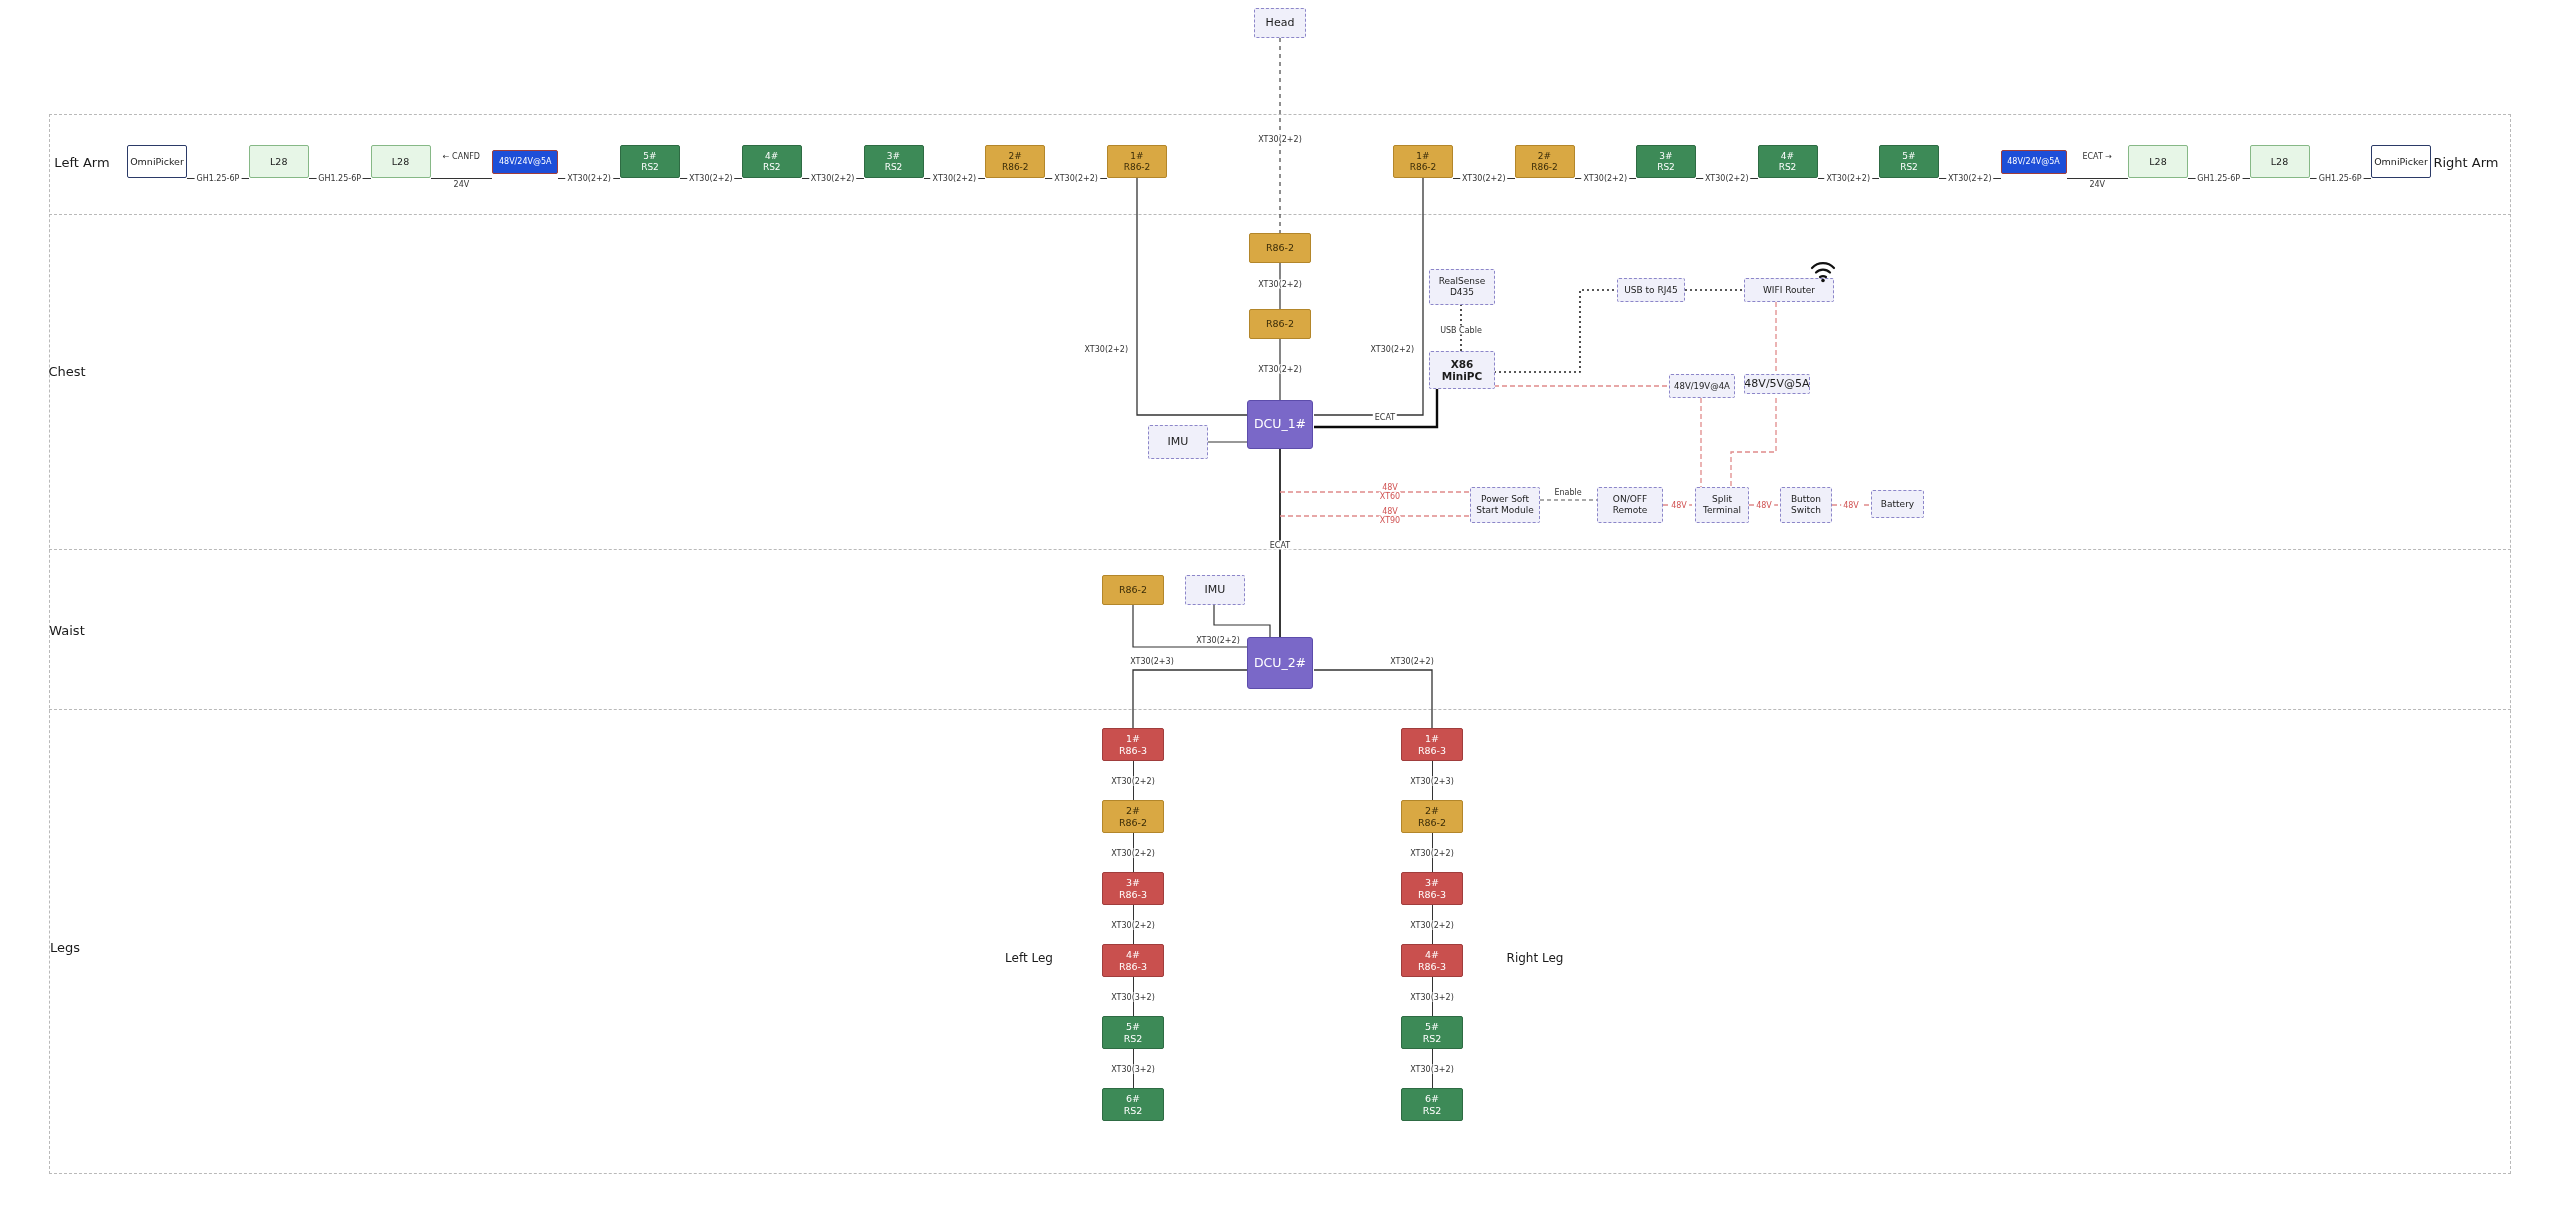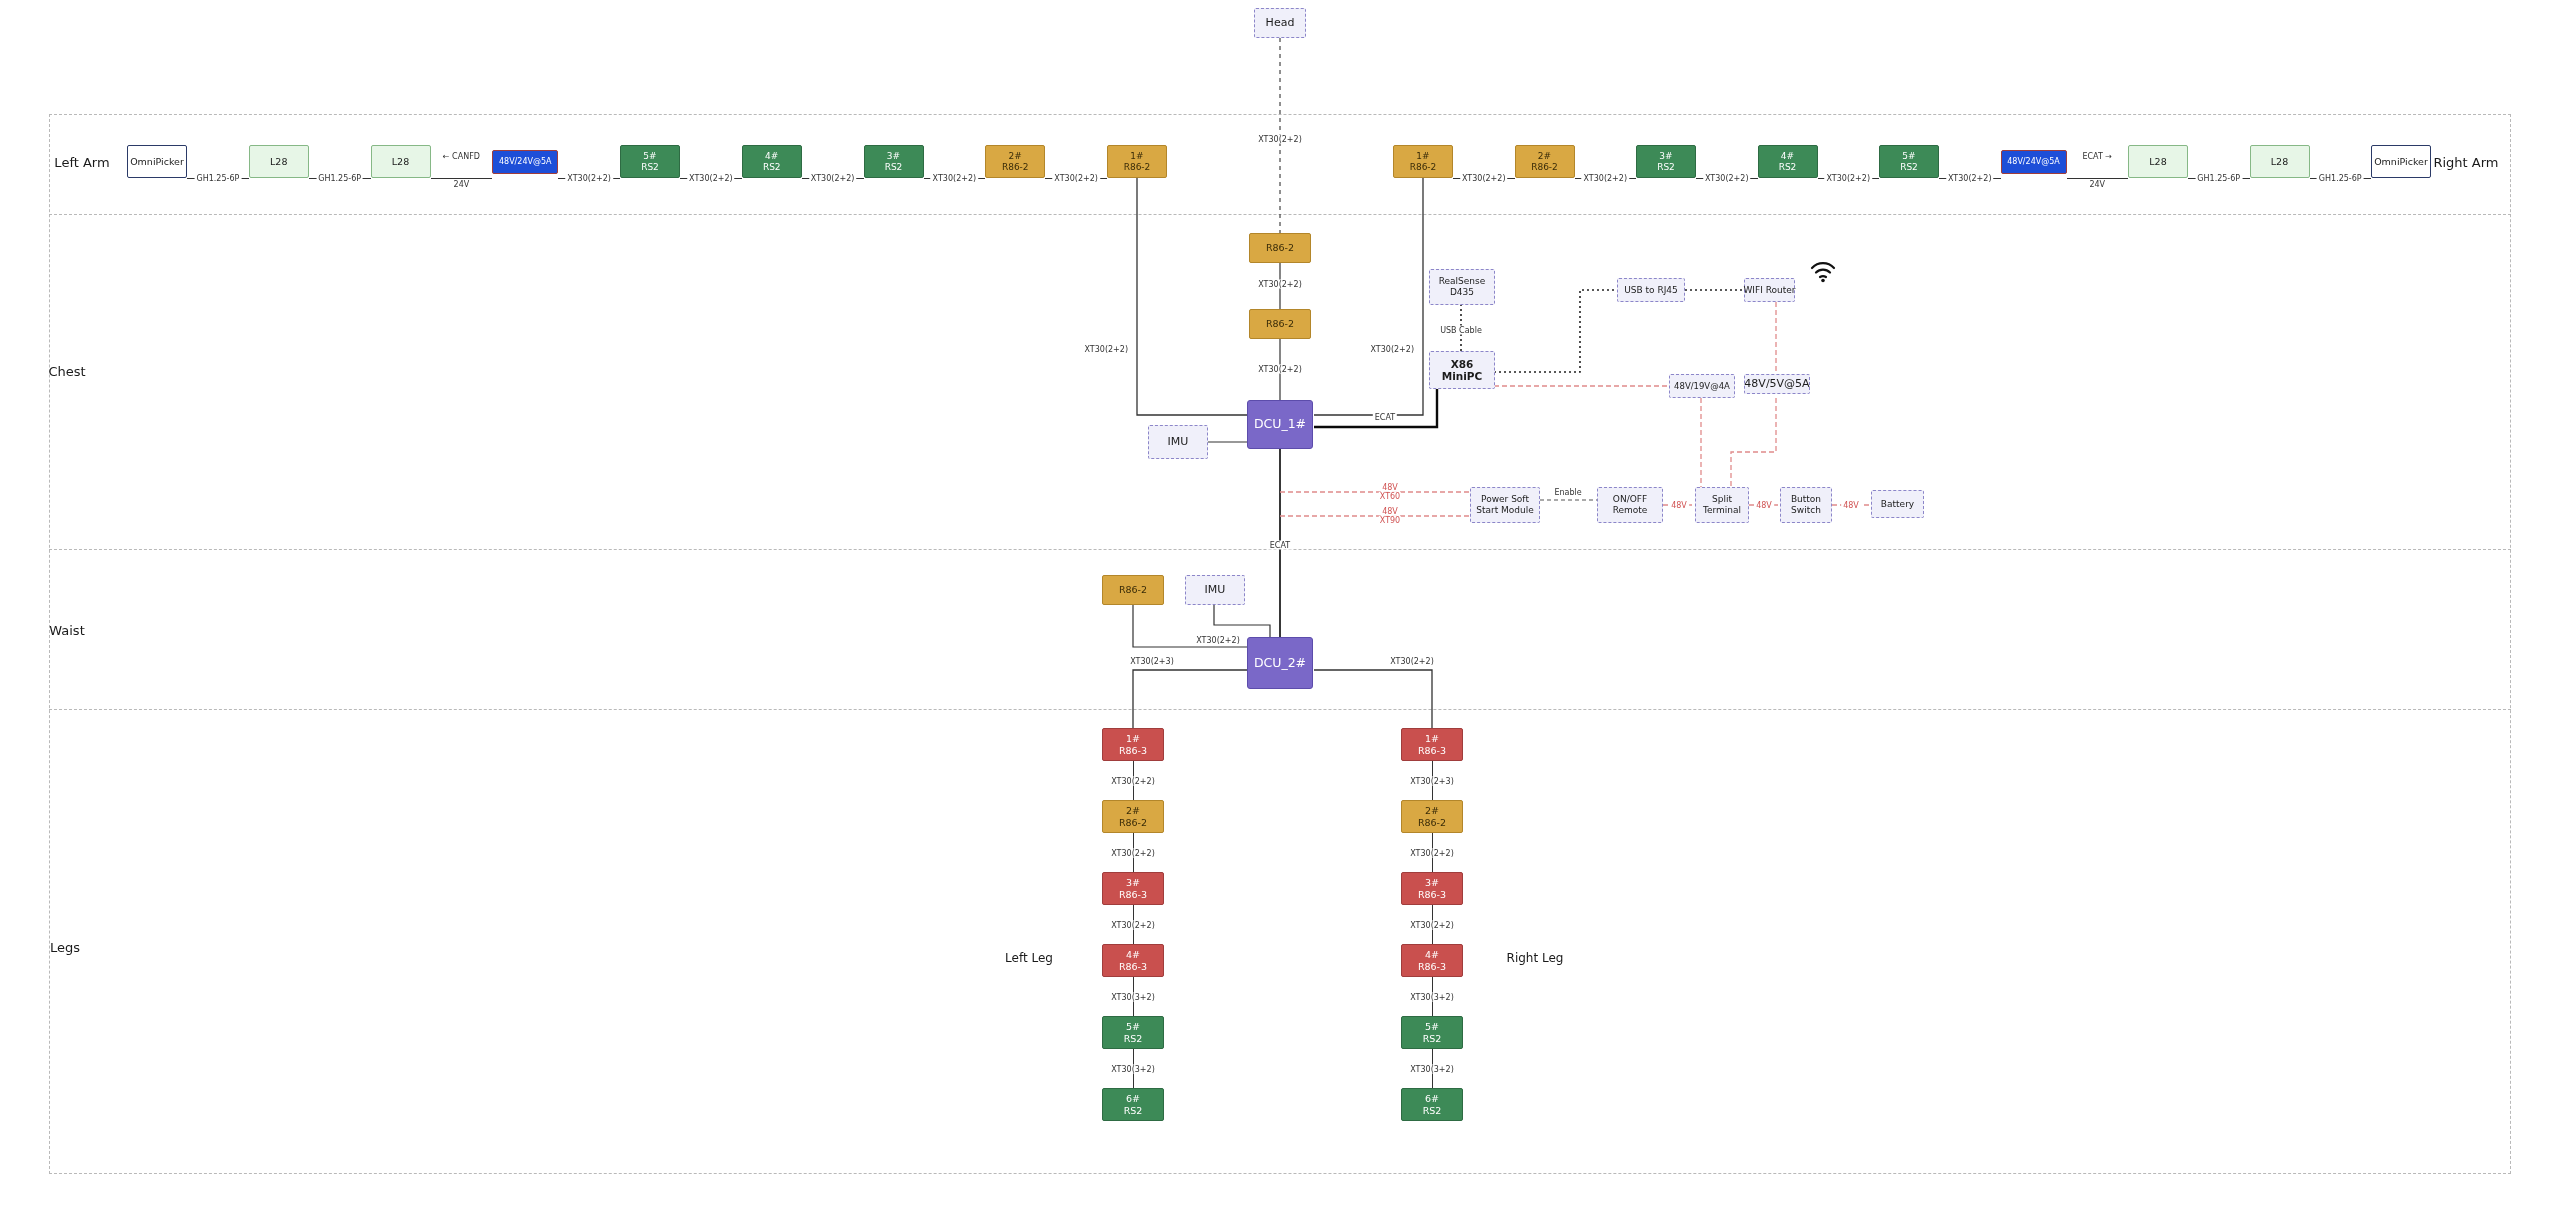--- a/index.html
+++ b/index.html
@@ -269,21 +269,21 @@
 
   <div class="nbox s-dash abs" style="left:1429px;top:269px;width:66px;height:36px;font-size:9px">
     <div>RealSense</div>
     <div>D435</div>
   </div>
   <div class="nbox s-dash abs" style="left:1429px;top:351px;width:66px;height:38px;font-size:10.5px;font-weight:bold">
     <div>X86</div>
     <div>MiniPC</div>
   </div>
   <div class="nbox s-dash abs" style="left:1617px;top:278px;width:68px;height:24px;font-size:9px">USB to RJ45</div>
-  <div class="nbox s-dash abs" style="left:1744px;top:278px;width:51px;height:24px;font-size:9px">WIFI Router</div>
+  <div class="nbox s-dash abs" style="left:1744px;top:278px;width:90px;height:24px;font-size:9px">WIFI Router</div>
   <svg class="abs" style="left:1808px;top:258px;z-index:2" width="30" height="26" viewBox="0 0 30 26">
     <path d="M4 10 A15 15 0 0 1 26 10" fill="none" stroke="#111" stroke-width="2.2" stroke-linecap="round"></path>
     <path d="M8 14.5 A10 10 0 0 1 22 14.5" fill="none" stroke="#111" stroke-width="2.2" stroke-linecap="round"></path>
     <path d="M12 19 A5.5 5.5 0 0 1 18 19" fill="none" stroke="#111" stroke-width="2.2" stroke-linecap="round"></path>
     <circle cx="15" cy="22.5" r="1.8" fill="#111"></circle>
   </svg>
   <div class="nbox s-dash abs" style="left:1669px;top:374px;width:66px;height:24px;font-size:8.5px">48V/19V@4A</div>
   <div class="nbox s-dash abs" style="left:1744px;top:374px;width:66px;height:20px;font-size:11px">48V/5V@5A</div>
 
   <div class="nbox s-dash abs" style="left:1470px;top:487px;width:70px;height:36px;font-size:9px">

